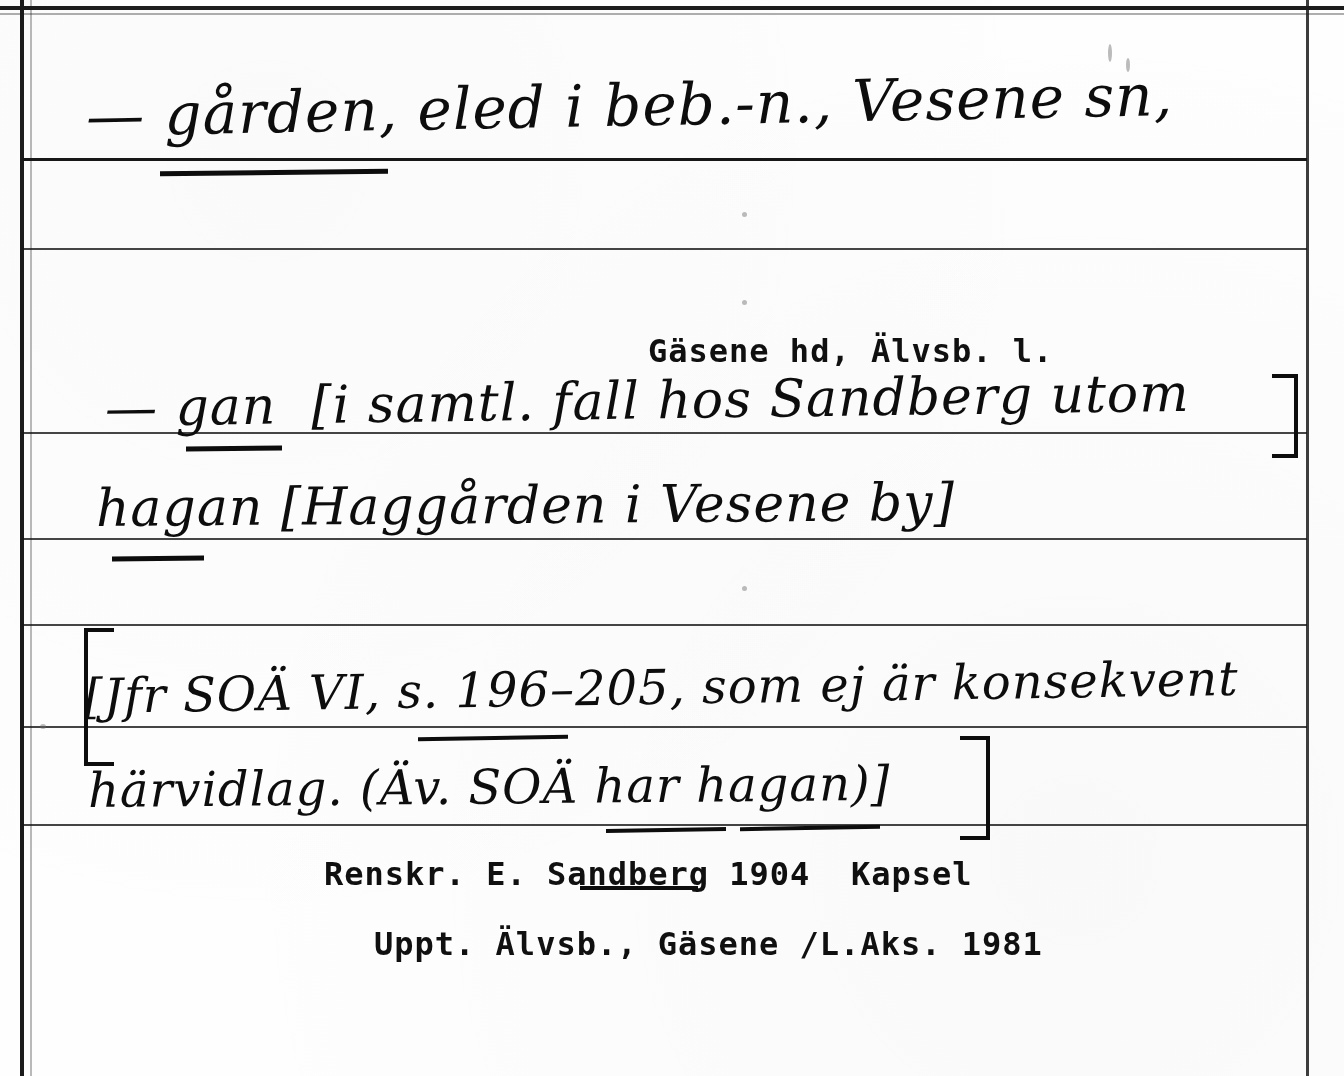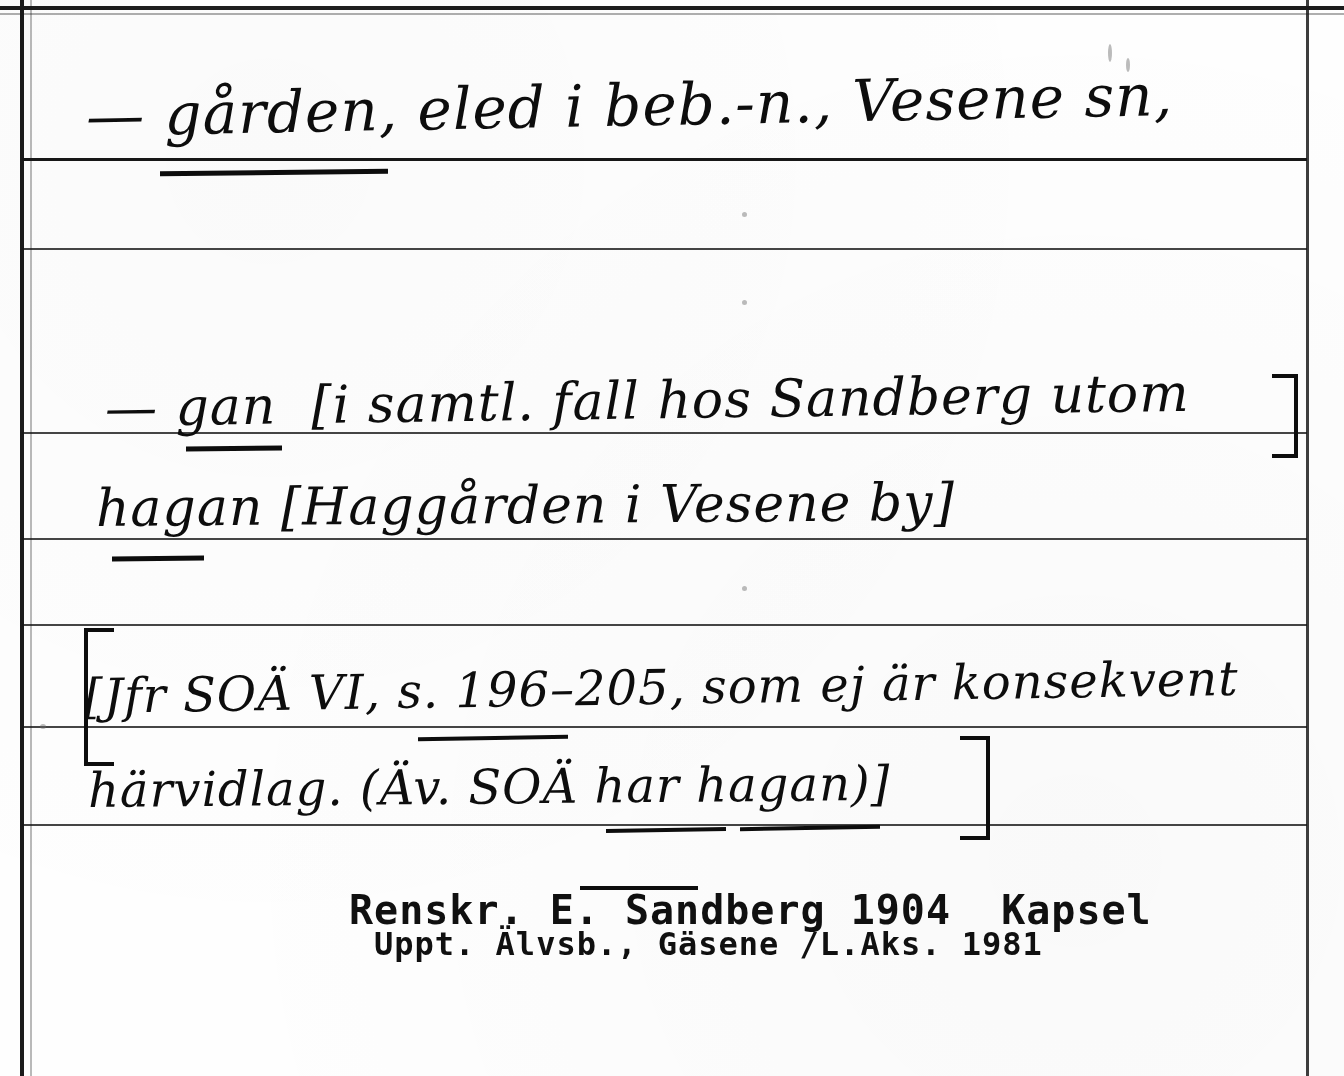--- a/index.html
+++ b/index.html
@@ -50,21 +50,21 @@
   
   .typed {
     position: absolute;
     font-family: "DejaVu Sans Mono", monospace;
     color: #101010;
     font-weight: 700;
     letter-spacing: 1px;
     white-space: pre;
   }
   .typed.t-hd   { left: 648px; top: 332px;  font-size: 32px; }
-  .typed.t-r1   { left: 349px; top: 855px;  font-size: 40px; margin-top: 32px; }
+  .typed.t-r1   { left: 324px; top: 855px;  font-size: 32px; }
   .typed.t-r2   { left: 334px; top: 925px;  font-size: 32px; margin-left: 40px; }
 
   
   .hand {
     position: absolute;
     font-family: "DejaVu Serif", serif;
     font-style: italic;
     color: #0d0d0d;
     white-space: pre;
     transform-origin: left center;
@@ -122,20 +122,21 @@
   <div class="rule thin" style="top:248px"></div>
   <div class="rule thin" style="top:432px"></div>
   <div class="rule thin" style="top:538px"></div>
   <div class="rule thin" style="top:624px"></div>
   <div class="rule thin" style="top:726px"></div>
   <div class="rule thin" style="top:824px"></div>
 
   <div class="hand h1">— gården, eled i beb.-n., Vesene sn,</div>
   <div class="hstroke u-garden"></div>
 
+  <div class="typed t-hd">Gäsene hd, Älvsb. l.</div>
 
   <div class="hand h2">— gan  [i samtl. fall hos Sandberg utom</div>
   <div class="hstroke u-gan"></div>
   <div class="brk brk-close-2"></div>
 
   <div class="hand h3">hagan [Haggården i Vesene by]</div>
   <div class="hstroke u-hagan"></div>
 
   <div class="hand h4">[Jfr SOÄ VI, s. 196–205, som ej är konsekvent</div>
   <div class="brk brk-open-4"></div>

